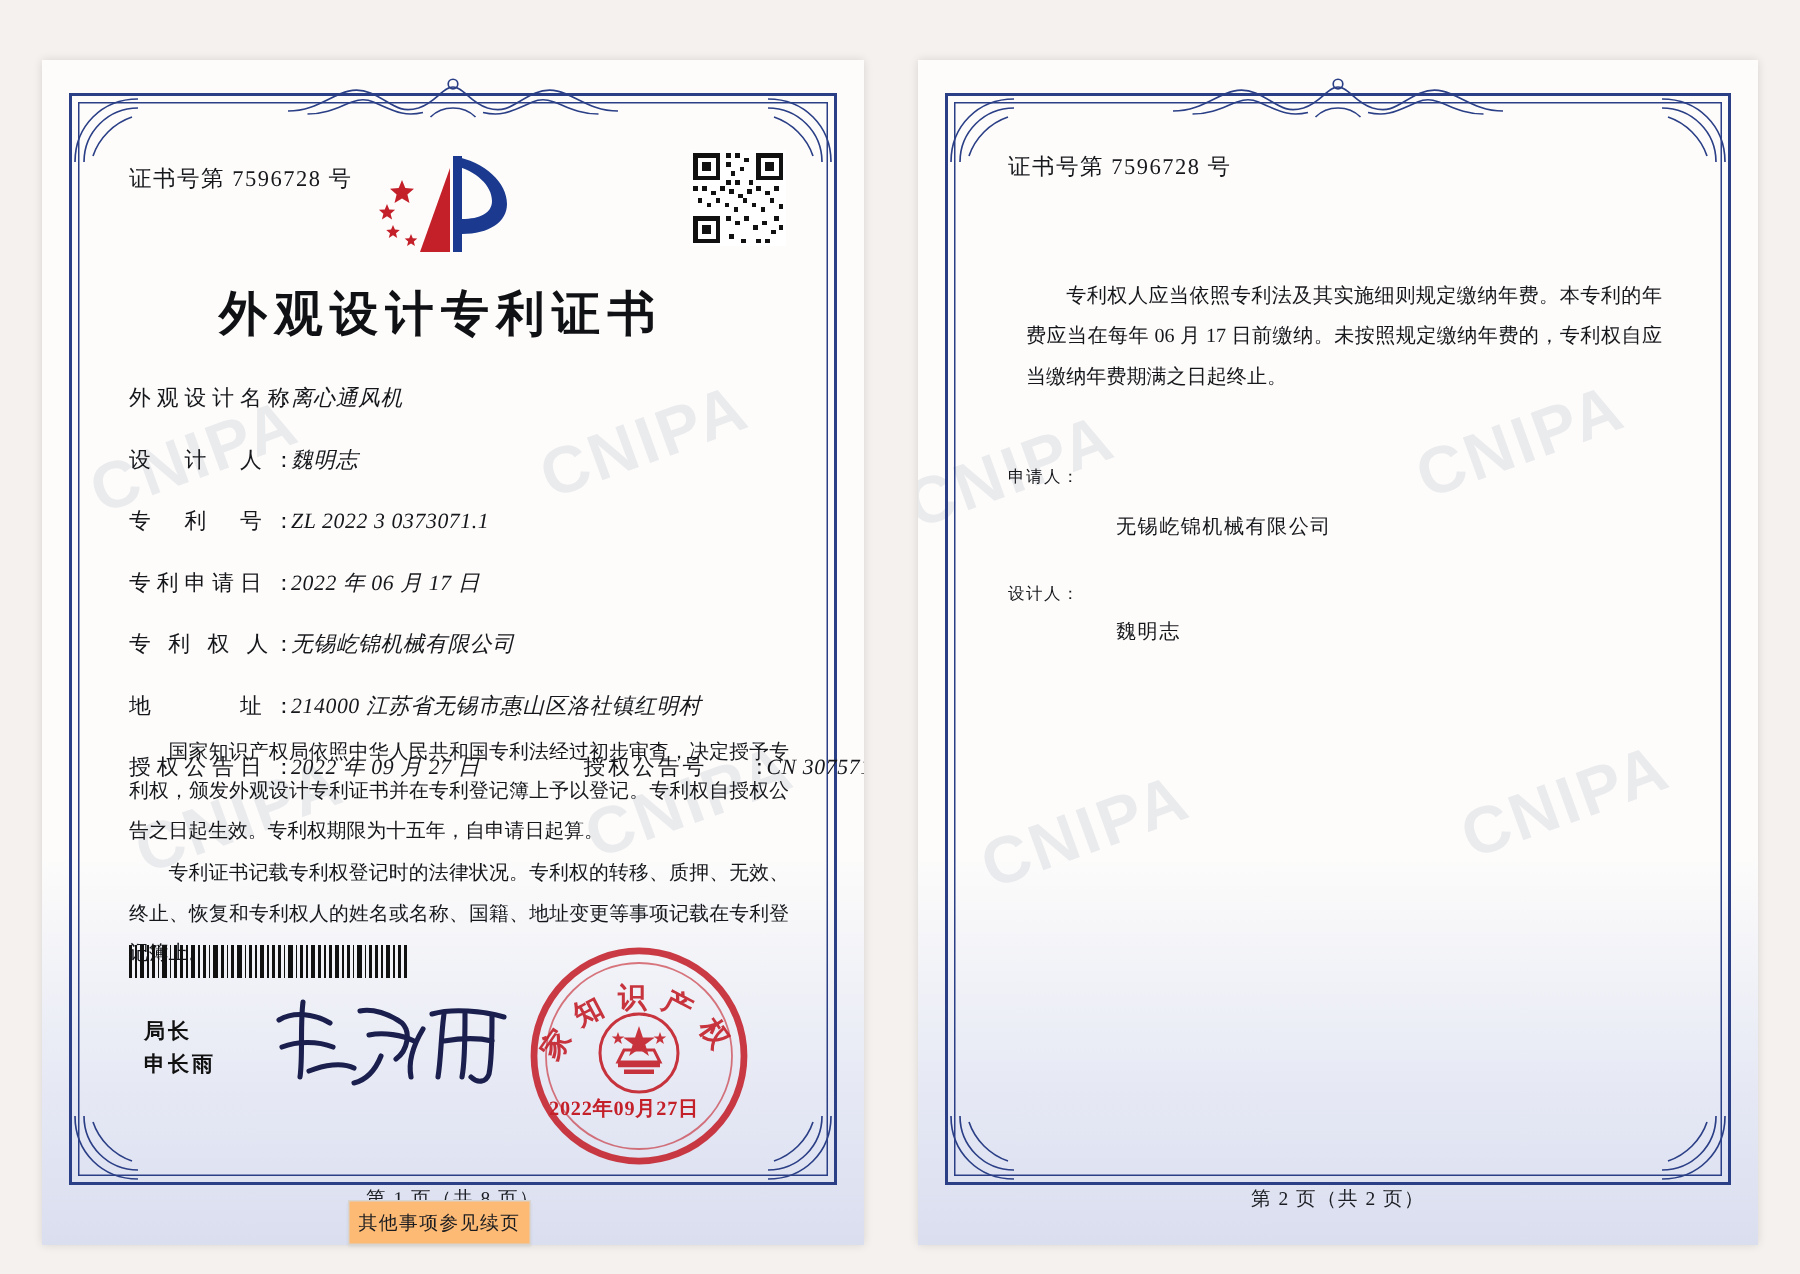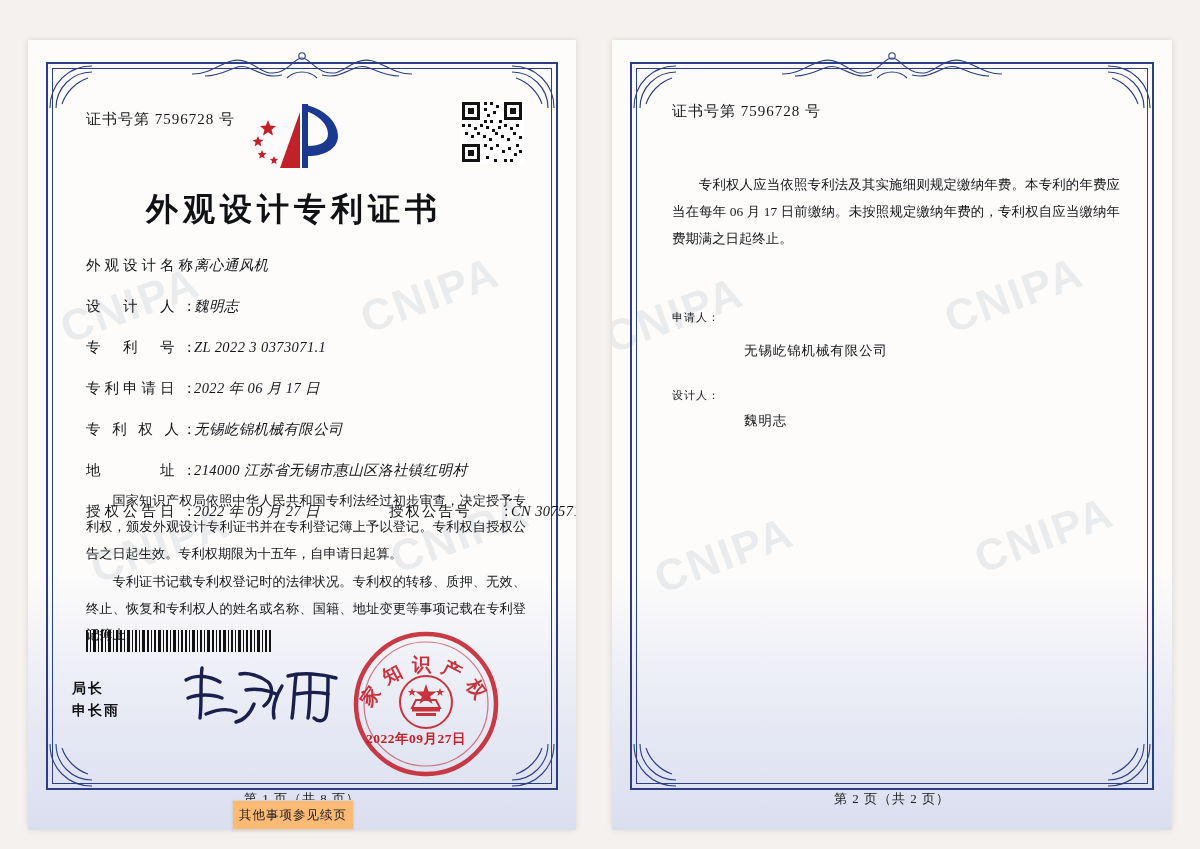--- a/index.html
+++ b/index.html
@@ -161,21 +161,21 @@
 
   .barcode {
     position: absolute;
     left: 58px;
     top: 590px;
     width: 186px;
     height: 22px;
   }
   .sign-block {
     position: absolute;
-    left: 44px;
+    left: 68px;
     top: 638px;
     font-size: 14px;
     line-height: 1.55;
     letter-spacing: 2px;
     color: #111;
     font-weight: bold;
   }
   .signature {
     position: absolute;
     left: 148px;
@@ -221,21 +221,21 @@
   .r-para {
     position: absolute;
     left: 60px;
     right: 52px;
     top: 132px;
     font-size: 13.4px;
     line-height: 2.0;
     text-align: justify;
     color: #15171b;
   }
-  .r-para p { margin: 0; text-indent: 2em; }
+  .r-para p { margin: 12px; text-indent: 2em; }
   .r-note {
     position: absolute;
     left: 60px;
     right: 52px;
     top: 234px;
     font-size: 13.4px;
     line-height: 2.0;
     color: #15171b;
   }
   .r-note p { margin: 0; text-indent: 2em; }

